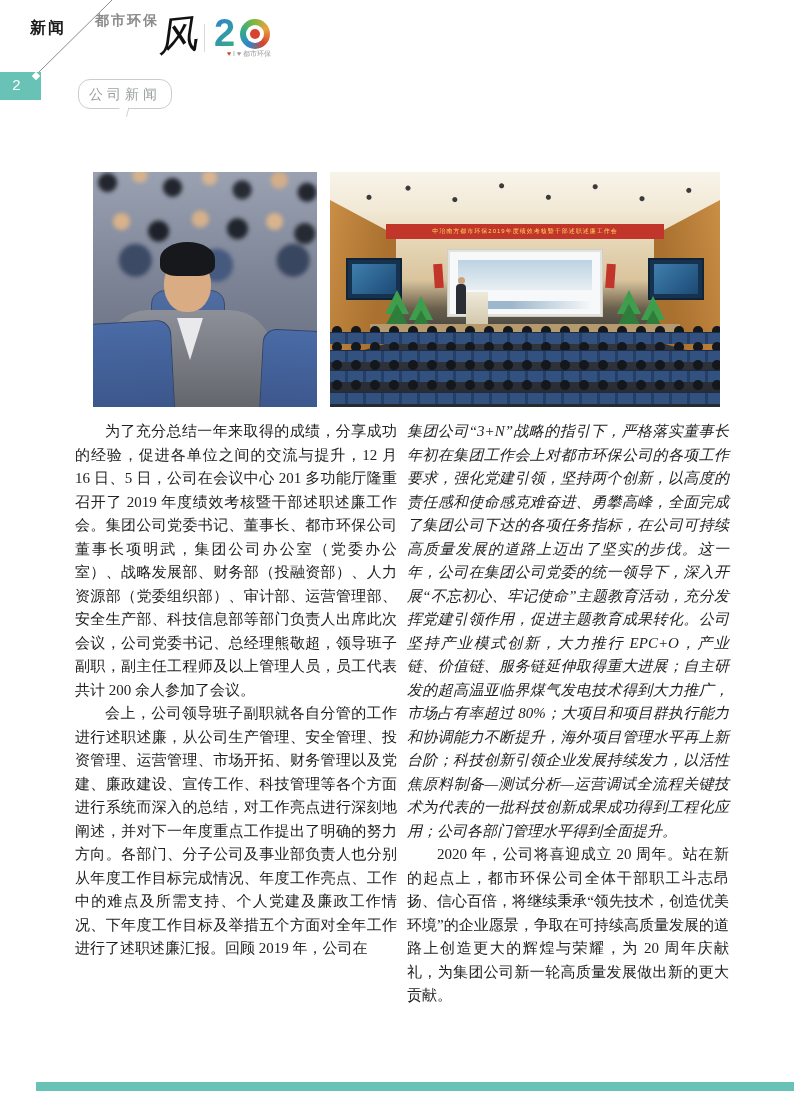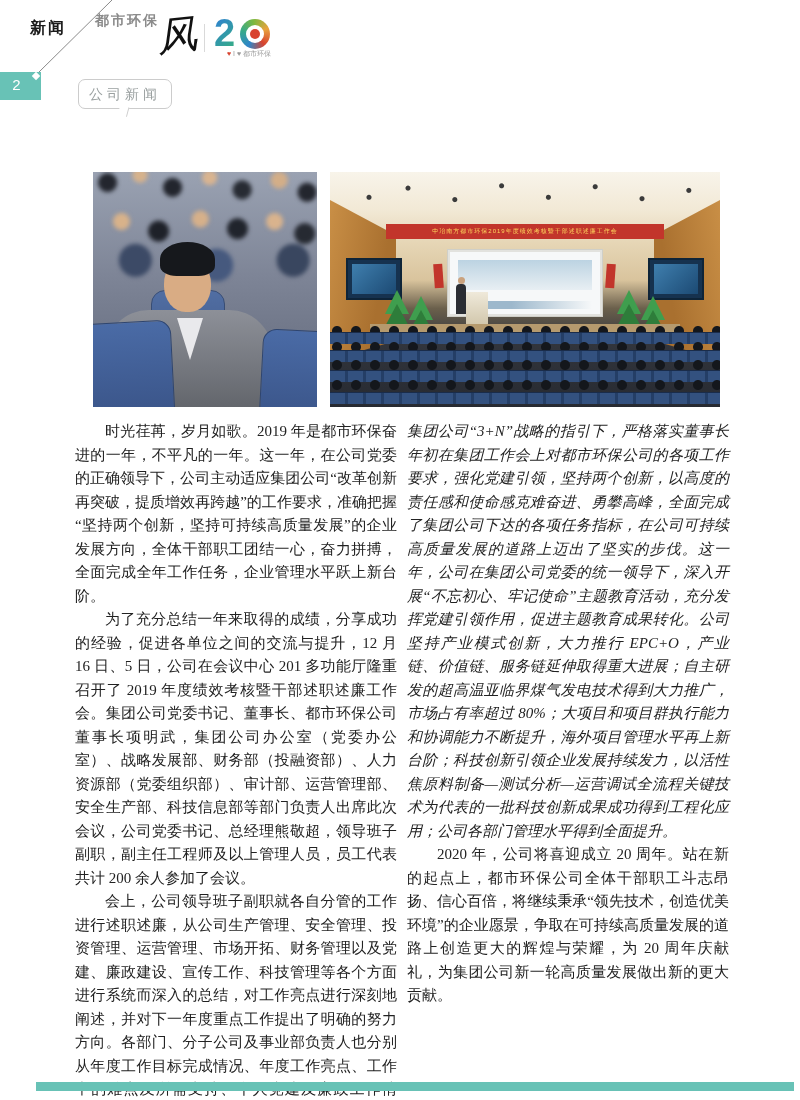--- a/index.html
+++ b/index.html
@@ -21,21 +21,21 @@
   .anniv{position:absolute;left:214px;top:14px;width:70px;height:50px;}
   .anniv .digit2{position:absolute;left:0;top:-2px;font-size:38px;font-weight:800;
         background:linear-gradient(135deg,#2f86c9 20%,#35a98c 80%);-webkit-background-clip:text;background-clip:text;color:transparent;}
   .anniv .ring{position:absolute;left:26px;top:5px;width:30px;height:30px;border-radius:50%;
         background:conic-gradient(from 210deg,#2f86c9,#35a98c,#7cb83f,#e8a33d,#d8432f,#2f86c9);}
   .anniv .ring::after{content:"";position:absolute;left:6px;top:6px;width:18px;height:18px;border-radius:50%;background:#ffffff;}
   .anniv .ring .dot{position:absolute;left:10px;top:10px;width:10px;height:10px;border-radius:50%;background:#d8432f;z-index:2;}
   .anniv-tagline{position:absolute;left:214px;top:49px;width:70px;text-align:center;font-size:7px;color:#999;}
   .anniv-tagline .heart{color:#d8432f;}
 
-  .category-bubble{position:absolute;left:78px;top:79px;width:92px;height:28px;border:1px solid #cccccc;border-radius:7px;
+  .category-bubble{position:absolute;left:78px;top:79px;width:92px;height:28px;border:1px solid #cccccc;border-radius:12px;
         color:#9aa0a0;font-size:14px;letter-spacing:4px;text-align:center;line-height:28px;background:#fff;}
   .category-bubble .tail{position:absolute;left:40px;bottom:-6px;width:9px;height:9px;background:#ffffff;
         border-right:1px solid #cccccc;transform:rotate(35deg) skewX(20deg);}
 
   
   .headline{position:absolute;left:0;right:0;top:122px;text-align:center;font-size:28px;font-weight:800;
         color:#111;letter-spacing:1px;font-family:"Liberation Sans","DejaVu Sans",sans-serif;}
 
   
   .photo{position:absolute;top:172px;height:235px;overflow:hidden;}
@@ -211,21 +211,20 @@
     <div class="pr-row pr-heads r2h"></div>
     <div class="pr-row pr-seats r2"></div>
     <div class="pr-row pr-heads r3h"></div>
     <div class="pr-row pr-seats r3"></div>
     <div class="pr-row pr-heads r4h"></div>
     <div class="pr-row pr-seats r4"></div>
   </div>
 
   <div class="article-col col-left">
 
-  <p>时光荏苒，岁月如歌。2019 年是都市环保奋进的一年，不平凡的一年。这一年，在公司党委的正确领导下，公司主动适应集团公司“改革创新再突破，提质增效再跨越”的工作要求，准确把握“坚持两个创新，坚持可持续高质量发展”的企业发展方向，全体干部职工团结一心，奋力拼搏，全面完成全年工作任务，企业管理水平跃上新台阶。</p>
       <p>为了充分总结一年来取得的成绩，分享成功的经验，促进各单位之间的交流与提升，12 月 16 日、5 日，公司在会议中心 201 多功能厅隆重召开了 2019 年度绩效考核暨干部述职述廉工作会。集团公司党委书记、董事长、都市环保公司董事长项明武，集团公司办公室（党委办公室）、战略发展部、财务部（投融资部）、人力资源部（党委组织部）、审计部、运营管理部、安全生产部、科技信息部等部门负责人出席此次会议，公司党委书记、总经理熊敬超，领导班子副职，副主任工程师及以上管理人员，员工代表共计 200 余人参加了会议。</p>
       <p>会上，公司领导班子副职就各自分管的工作进行述职述廉，从公司生产管理、安全管理、投资管理、运营管理、市场开拓、财务管理以及党建、廉政建设、宣传工作、科技管理等各个方面进行系统而深入的总结，对工作亮点进行深刻地阐述，并对下一年度重点工作提出了明确的努力方向。各部门、分子公司及事业部负责人也分别从年度工作目标完成情况、年度工作亮点、工作中的难点及所需支持、个人党建及廉政工作情况、下年度工作目标及举措五个方面对全年工作进行了述职述廉汇报。回顾 2019 年，公司在</p>
     </div>
   <div class="article-col col-right">
     <div>
 
     <p>集团公司“3+N”战略的指引下，严格落实董事长年初在集团工作会上对都市环保公司的各项工作要求，强化党建引领，坚持两个创新，以高度的责任感和使命感克难奋进、勇攀高峰，全面完成了集团公司下达的各项任务指标，在公司可持续高质量发展的道路上迈出了坚实的步伐。这一年，公司在集团公司党委的统一领导下，深入开展“不忘初心、牢记使命”主题教育活动，充分发挥党建引领作用，促进主题教育成果转化。公司坚持产业模式创新，大力推行 EPC+O，产业链、价值链、服务链延伸取得重大进展；自主研发的超高温亚临界煤气发电技术得到大力推广，市场占有率超过 80%；大项目和项目群执行能力和协调能力不断提升，海外项目管理水平再上新台阶；科技创新引领企业发展持续发力，以活性焦原料制备—测试分析—运营调试全流程关键技术为代表的一批科技创新成果成功得到工程化应用；公司各部门管理水平得到全面提升。</p>
         <p>2020 年，公司将喜迎成立 20 周年。站在新的起点上，都市环保公司全体干部职工斗志昂扬、信心百倍，将继续秉承“领先技术，创造优美环境”的企业愿景，争取在可持续高质量发展的道路上创造更大的辉煌与荣耀，为 20 周年庆献礼，为集团公司新一轮高质量发展做出新的更大贡献。</p>
       </div>
 

